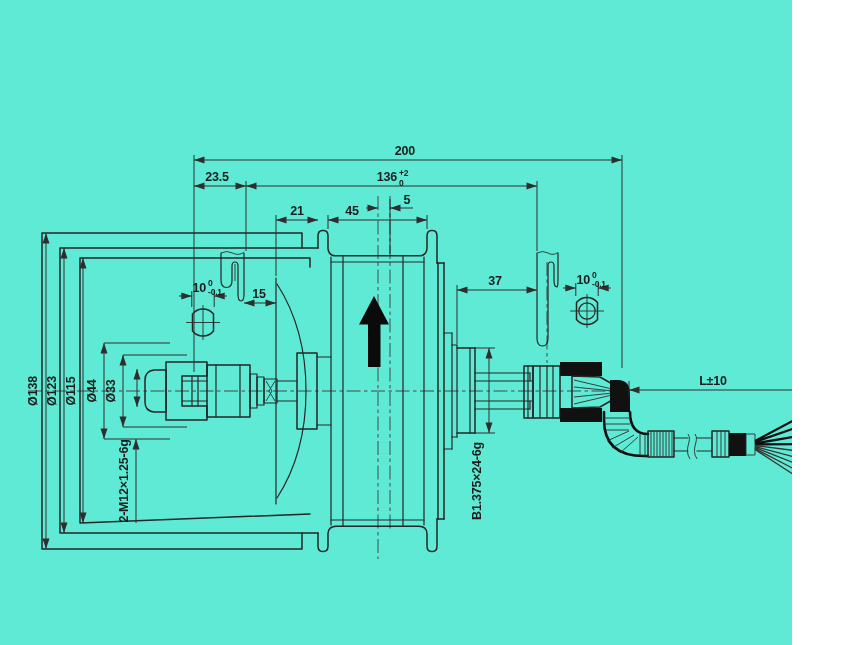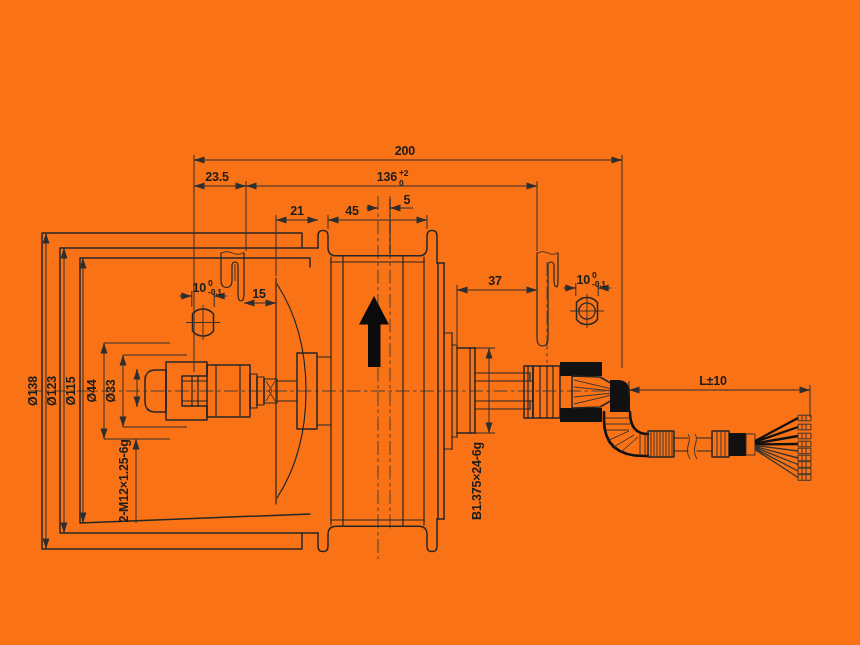--- a/index.html
+++ b/index.html
@@ -1,16 +1,16 @@
 <!DOCTYPE html>
 <html><head>
 <meta charset="utf-8">
 <style>
   html,body{margin:0;padding:0;background:#ffffff;}
-  .stage{position:relative;width:860px;height:645px;background:#f97316;overflow:hidden;}
+  .stage{position:relative;width:792px;height:645px;background:#5eead4;overflow:hidden;}
   svg{position:absolute;left:0;top:0;}
   .ol  {stroke:#262626;stroke-width:1.5;fill:none;stroke-linecap:round;stroke-linejoin:round;}
   .ol2 {stroke:#262626;stroke-width:1.2;fill:none;stroke-linecap:round;stroke-linejoin:round;}
   .heavy{stroke:#101010;stroke-width:2.6;fill:none;stroke-linecap:round;}
   .dim {stroke:#2e2e2e;stroke-width:1;fill:none;}
   .thin{stroke:#2e2e2e;stroke-width:0.9;fill:none;}
   .cl  {stroke:#3a3a3a;stroke-width:0.9;stroke-dasharray:14 3.5 3.5 3.5;fill:none;}
   text{font-family:"Liberation Sans","DejaVu Sans",sans-serif;font-size:12.5px;fill:#1c1c1c;font-weight:600;letter-spacing:-0.2px;}
   .tol{font-size:8.5px;}
 </style>

